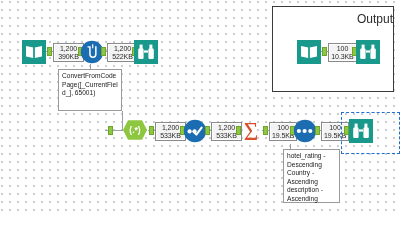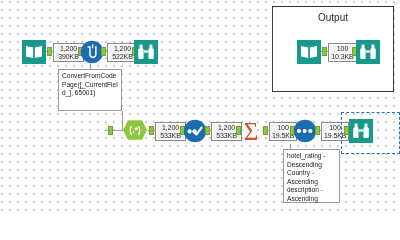--- a/index.html
+++ b/index.html
@@ -59,21 +59,21 @@
 
   
   .container{
     position:absolute;
     background:#ffffff;
     border:1px solid #3a3a3a;
     box-sizing:border-box;
   }
   .container-title{
     position:absolute;top:5px;left:0;width:100%;
-    text-align:center;font-size:10px;color:#2b2b2b;
+    text-align:right;font-size:12px;color:#2b2b2b;
   }
 
   
   .selbox{
     position:absolute;
     border:1px dashed #1f6fd0;
     box-sizing:border-box;
     background:transparent;
   }
 </style>

